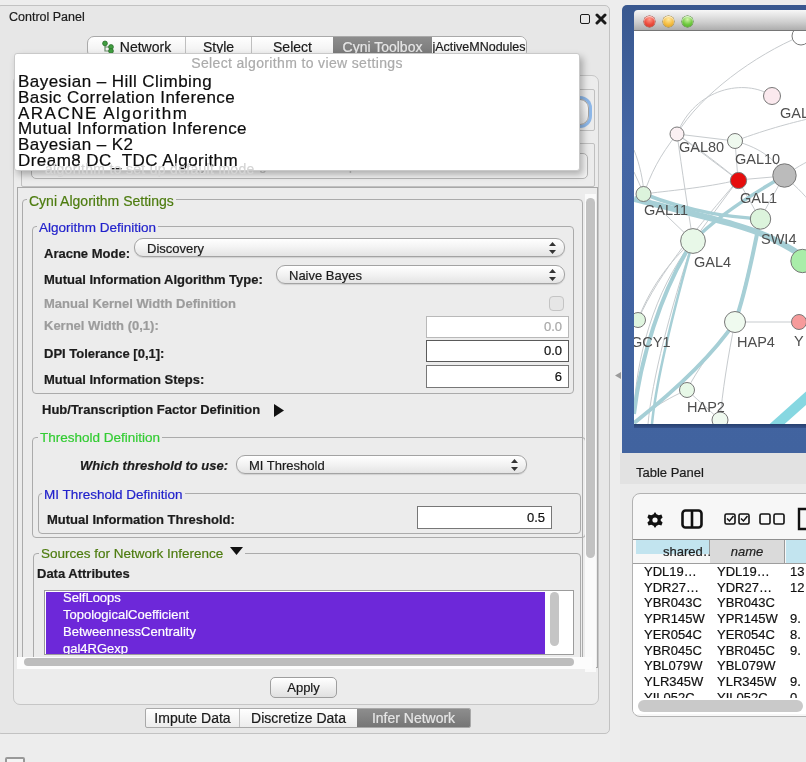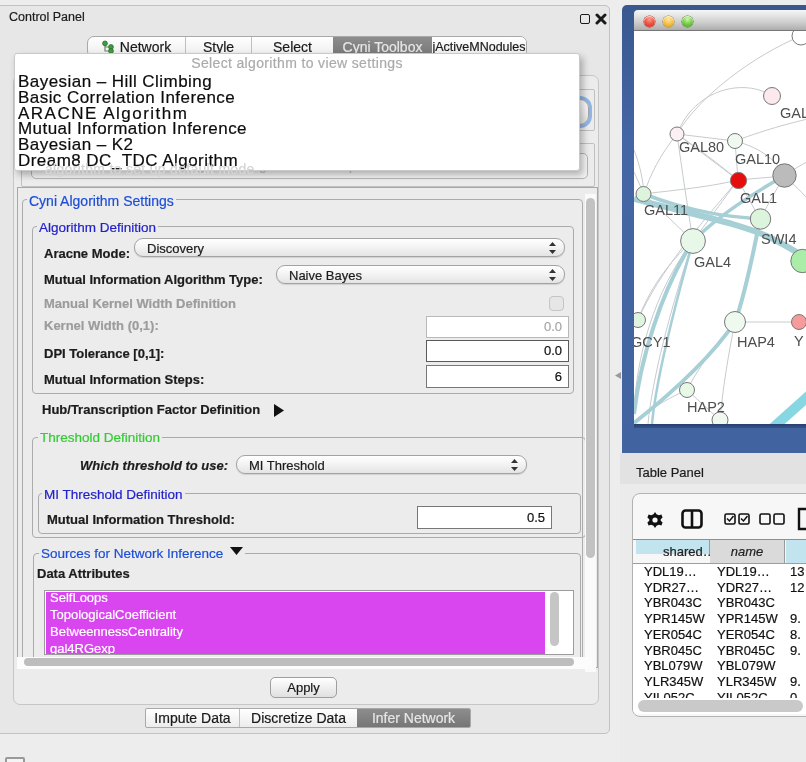--- a/index.html
+++ b/index.html
@@ -1,20 +1,20 @@
 <!DOCTYPE html>
 <html><head>
 <meta charset="utf-8">
 <style>
   * { margin:0; padding:0; box-sizing:border-box; }
   html,body { width:806px; height:762px; overflow:hidden; }
   body { -webkit-text-stroke:0.2px; background:#EDEDED; font-family:"Liberation Sans", sans-serif; position:relative; }
   .abs { position:absolute; }
   .fs-title { position:absolute; border:1px solid #ABABAB; border-radius:4px; }
-  .fs-label { position:absolute; background:#ECECEC; padding:0 2px; font-size:13.5px; color:#1d4ed8; white-space:nowrap; }
+  .fs-label { position:absolute; background:#ECECEC; padding:0 2px; font-size:13.5px; color:#4d7c0f; white-space:nowrap; }
   .combo { position:absolute; border:1px solid #A3A3A3; border-radius:9px;
     background:linear-gradient(#ffffff, #f4f4f4 45%, #e4e4e4); box-shadow:0 1px 1px rgba(0,0,0,0.12);
     font-size:13px; color:#1c1c1c; }
   .combo .txt { position:absolute; left:12px; top:50%; transform:translateY(-50%); }
   .combo .arr { position:absolute; right:7px; top:50%; transform:translateY(-50%); width:9px; height:12px; }
   .field { position:absolute; background:#fff; font-size:13px; color:#111; text-align:right; padding-right:6px; }
   .lbl { position:absolute; font-size:13px; font-weight:bold; color:#1c1c1c; white-space:nowrap; }
 </style>
 </head>
 <body>
@@ -115,21 +115,21 @@
     <div class="field" style="left:420px; top:500px; width:135px; height:23px; border:1px solid #777; line-height:21px;">0.5</div>
 
     <div class="fs-title" style="left:36px; top:547px; width:548px; height:124px;"></div>
     <div class="fs-label" style="left:42px; top:540px;">Sources for Network Inference <svg width="13" height="10" viewBox="0 0 13 10" style="margin-left:3px; vertical-align:2px;">
             <path d="M0 1 L13 1 L6.5 9 Z" fill="#111"></path>
           </svg></div>
 
     <div class="lbl" style="left:40px; top:560px; font-size:13px;">Data Attributes</div>
 
     <div class="abs" style="left:47px; top:584px; width:530px; height:65px; background:#fff; border:1px solid #9C9C9C; overflow:hidden;">
-      <div class="abs" style="left:1px; top:1px; width:499px; height:68px; background:#d946ef; color:#fff; font-size:13px; line-height:17px; padding-left:4px;">
+      <div class="abs" style="left:1px; top:1px; width:499px; height:68px; background:#6d28d9; color:#fff; font-size:13px; line-height:17px; padding-left:17px;">
             <div style="margin-top:-3px;">
         SelfLoops<br>TopologicalCoefficient<br>BetweennessCentrality<br>gal4RGexp</div>
       </div>
       <div class="abs" style="left:505px; top:1px; width:9px; height:54px; background:#C5C5C5; border-radius:5px;"></div>
     </div>
 
   </div>
   </div>
 
   <div class="abs" style="left:588px; top:188px; width:11px; height:478px; background:#FAFAFA;"></div>

